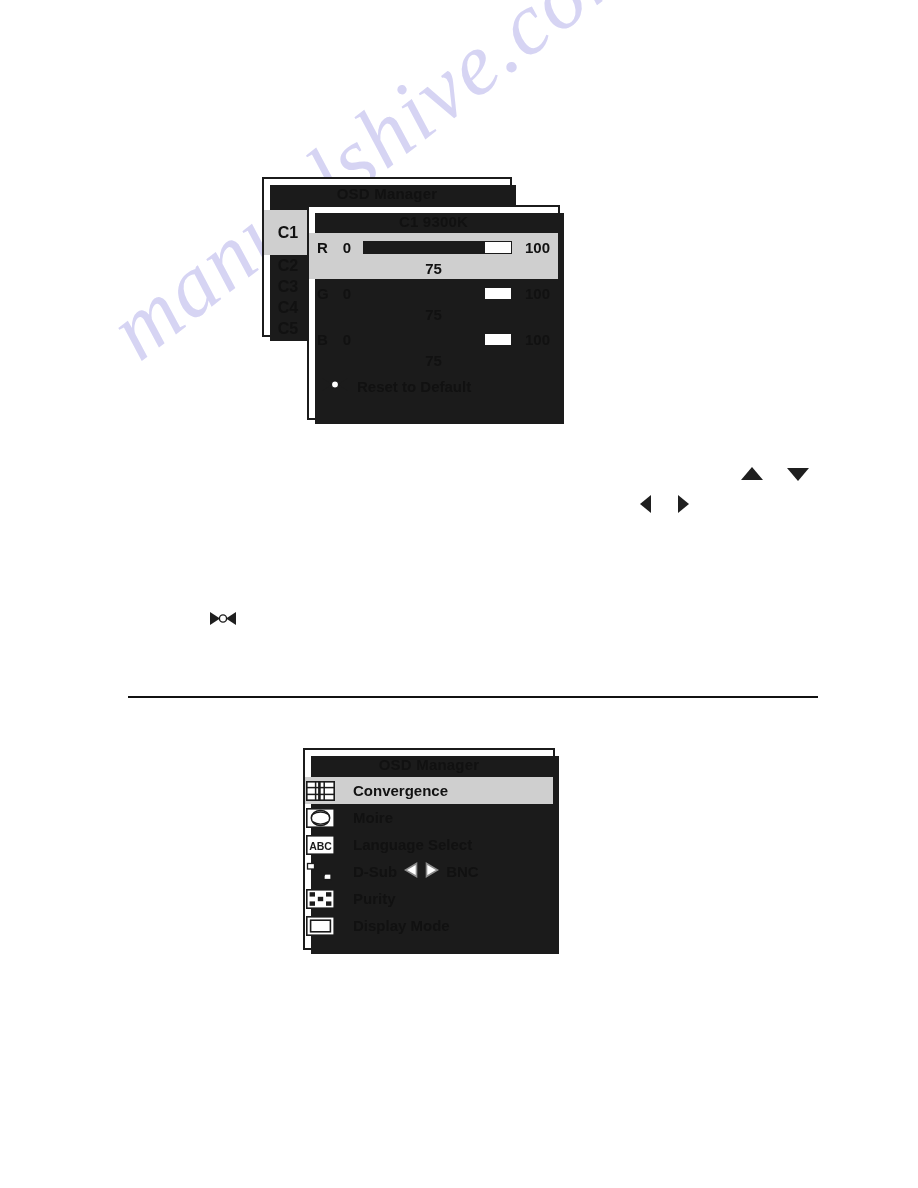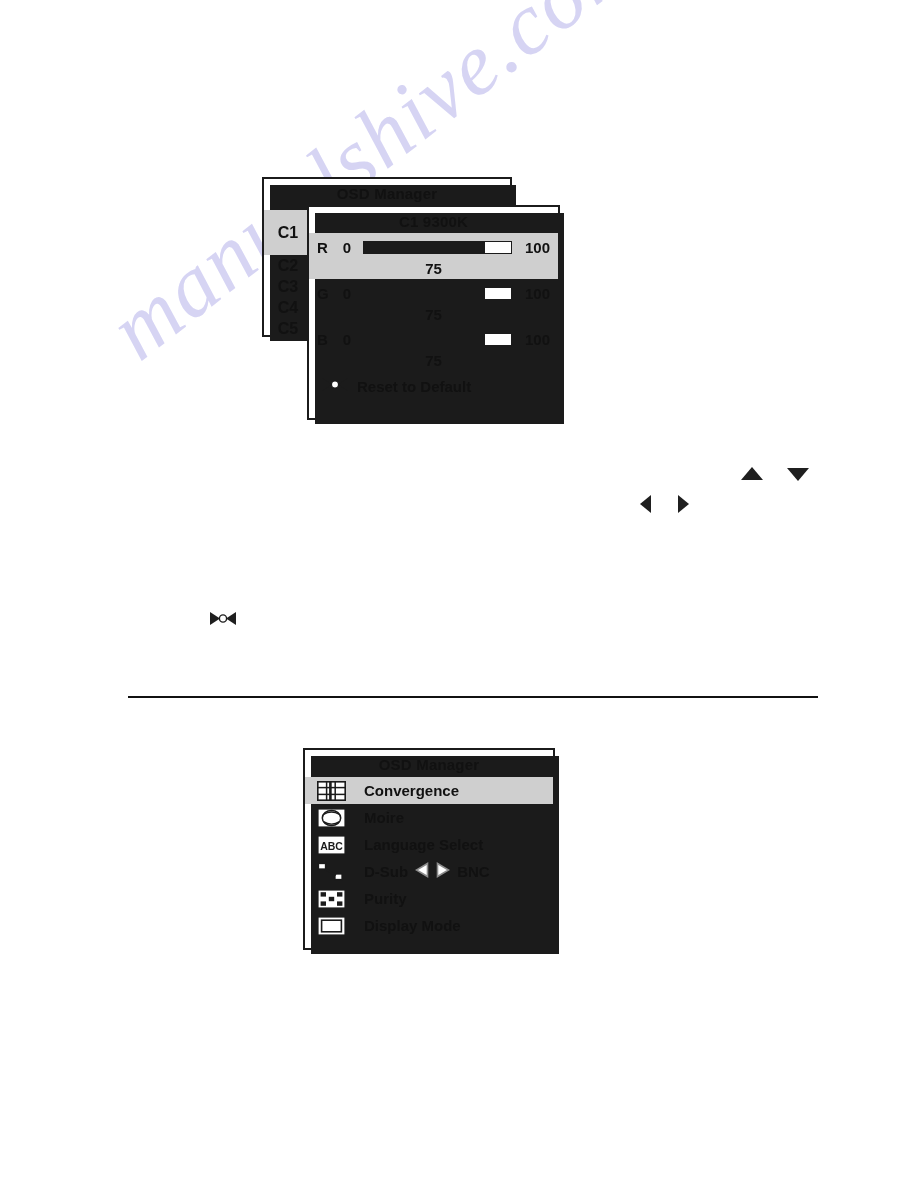--- a/index.html
+++ b/index.html
@@ -133,21 +133,21 @@
 
   
   #menupanel{
     left:303px; top:748px; width:252px; height:202px;
     z-index:5;
   }
   #menupanel .osd-title{font-size:15px;padding:6px 0 4px;}
   .menu-row{
     display:flex;align-items:center;
     height:27px;
-    padding-left:12px;
+    padding-left:1px;
   }
   .menu-row.selected{background:#cfcfcf;}
   .menu-icon{
     width:29px;height:20px;
     flex:0 0 29px;
     margin-right:18px;
     display:block;
   }
   .menu-label{
     font-size:15px;font-weight:bold;color:#111;

